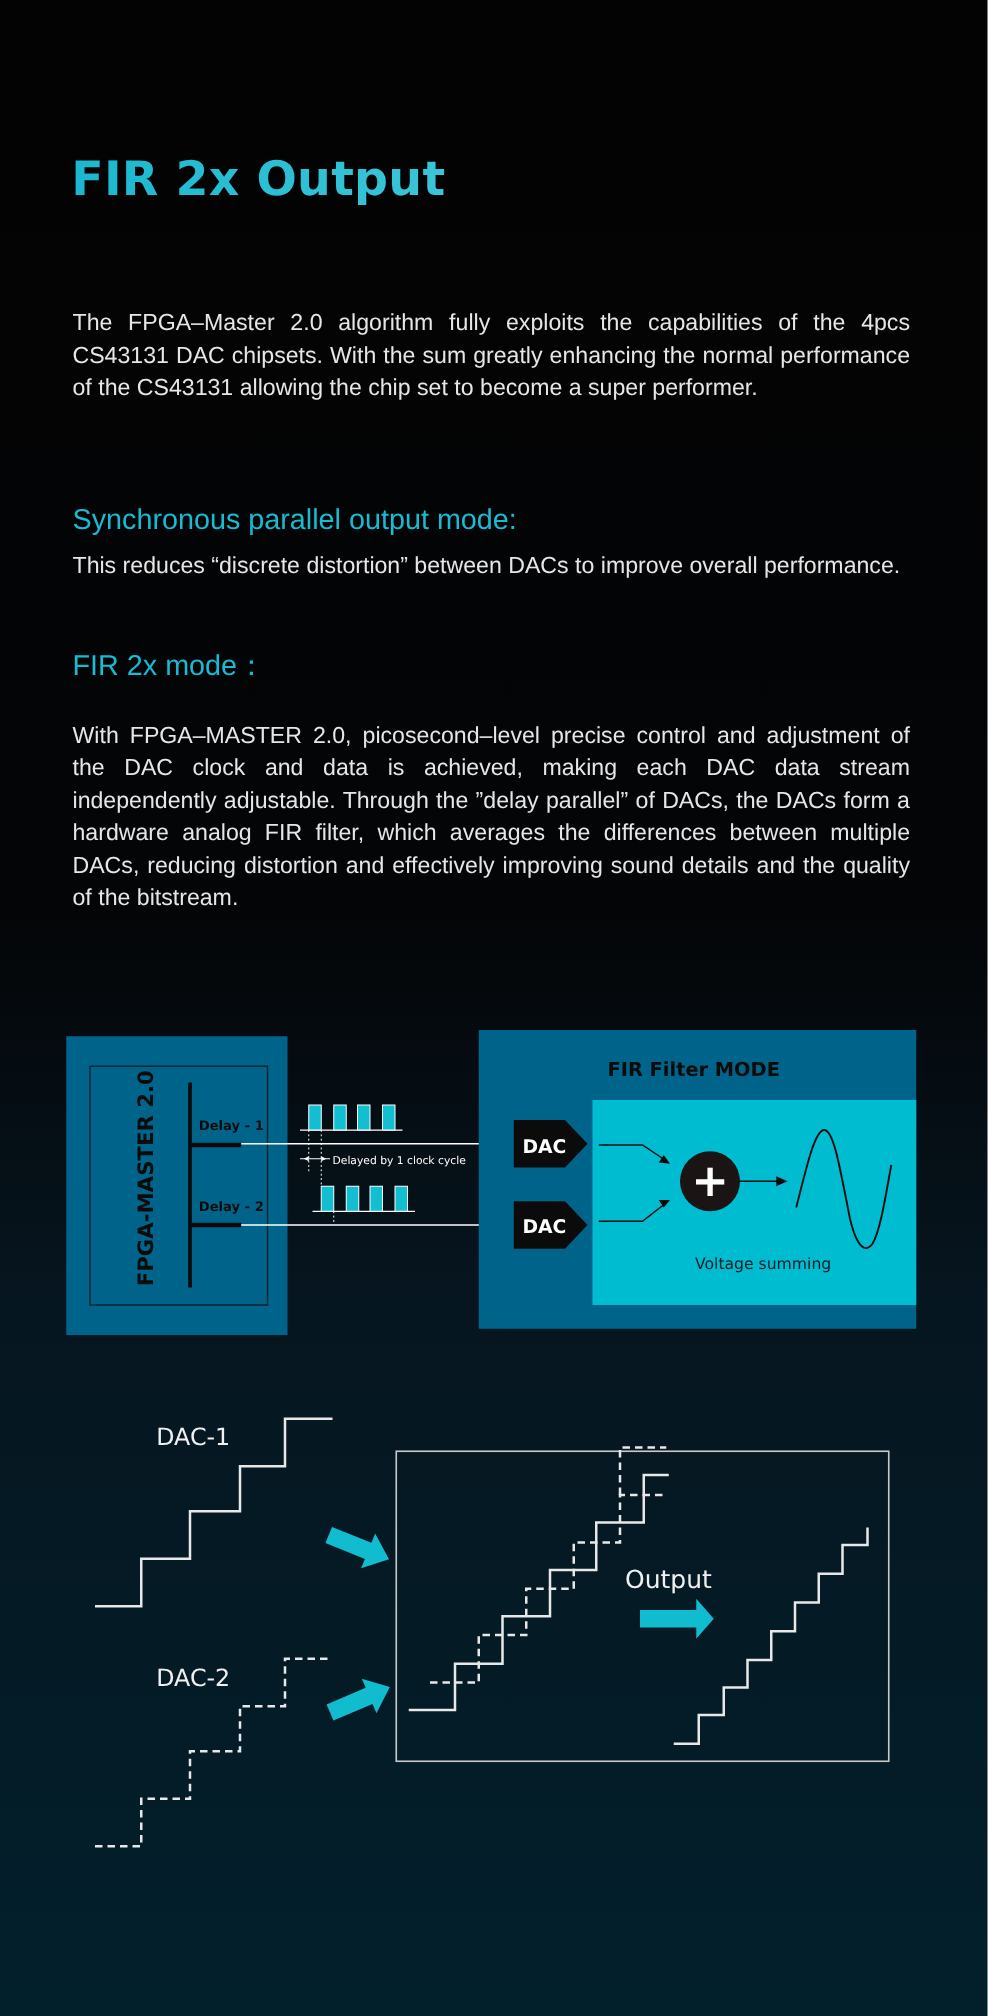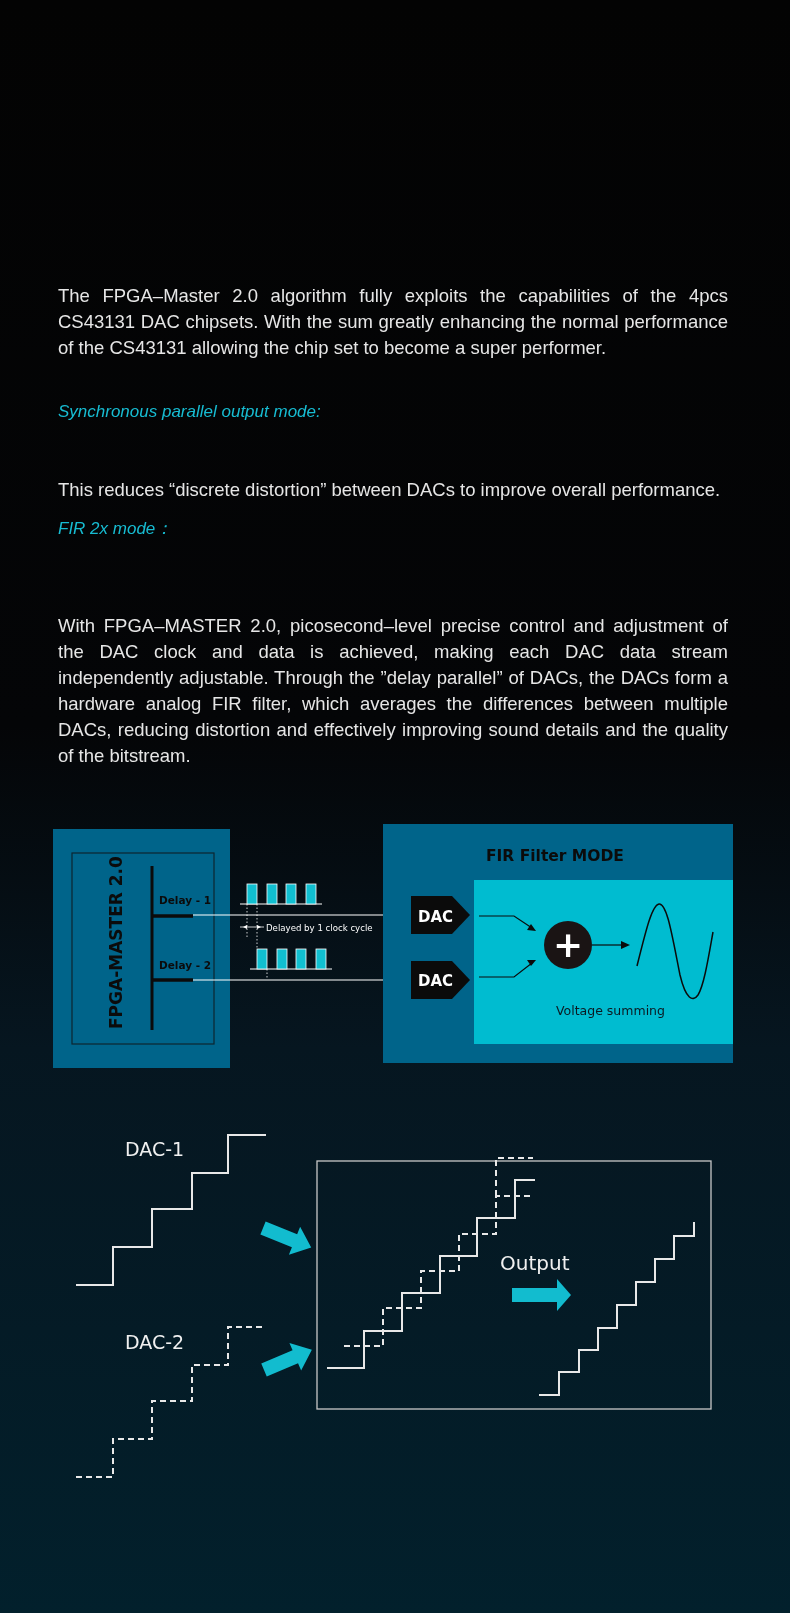--- a/index.html
+++ b/index.html
@@ -14,32 +14,33 @@
     position: absolute; left: 57px; top: 118px; width: 700px;
     font-family: "DejaVu Sans", sans-serif; font-weight: bold;
     font-size: 38px; line-height: 51px; letter-spacing: 0.2px;
     background: linear-gradient(90deg, #1ab8cf 0%, #3cc6d8 45%, #9fe6ef 100%);
     -webkit-background-clip: text; background-clip: text; color: transparent;
   }
   .title span { display: block; }
   .para {
     position: absolute; left: 58px; width: 670px;
     font-size: 18.5px; line-height: 26px; color: #e6e6e6;
-    text-align: justify; text-align-last: left; margin-top: 38px;
+    text-align: justify; text-align-last: left;
   }
   .subhead {
     position: absolute; left: 58px;
-    font-size: 17px; color: #17bcd2; font-weight: normal; font-style: italic;
+    font-size: 23px; color: #17bcd2; font-weight: normal;
   }
   svg text { font-family: "DejaVu Sans", sans-serif; }
 </style>
 </head>
 <body>
 
 <div class="title">
+  <span>FIR 2x Output</span>
 </div>
 
 <div class="para" style="top:245px;">The FPGA–Master 2.0 algorithm fully exploits the capabilities of the 4pcs CS43131 DAC chipsets. With the sum greatly enhancing the normal performance of the CS43131 allowing the chip set to become a super performer.</div>
 
 <div class="subhead" style="top:402px;">Synchronous parallel output mode:</div>
 <div class="para" style="top:439px;">This reduces “discrete distortion” between DACs to improve overall performance.</div>
 
 <div class="subhead" style="top:517px;">FIR 2x mode：</div>
 <div class="para" style="top:575px;">With FPGA–MASTER 2.0, picosecond–level precise control and adjustment of the DAC clock and data is achieved, making each DAC data stream independently adjustable. Through the ”delay parallel” of DACs, the DACs form a hardware analog FIR filter, which averages the differences between multiple DACs, reducing distortion and effectively improving sound details and the quality of the bitstream.</div>
 

